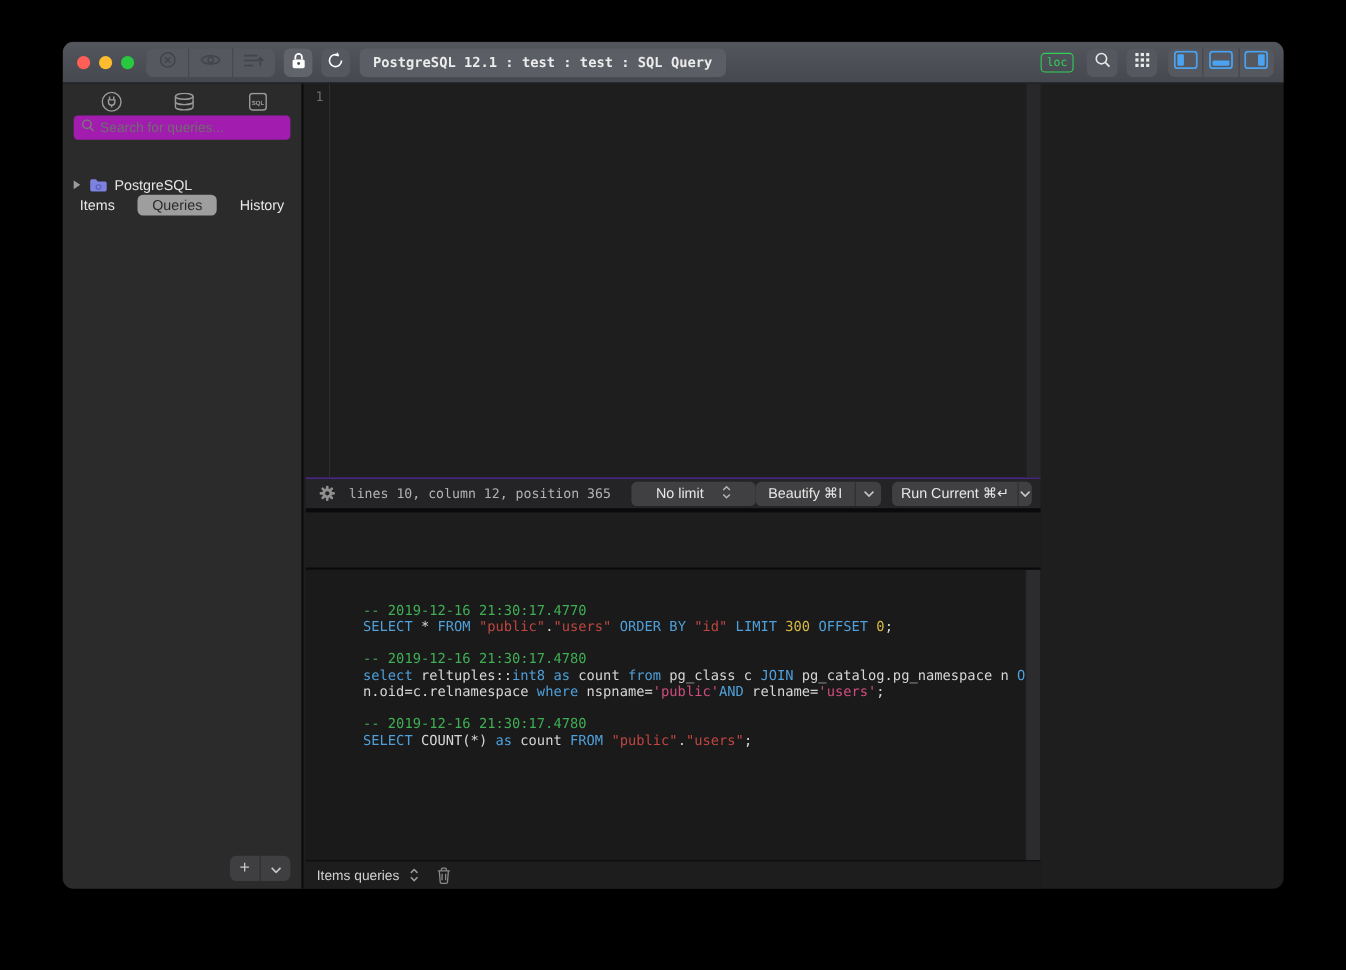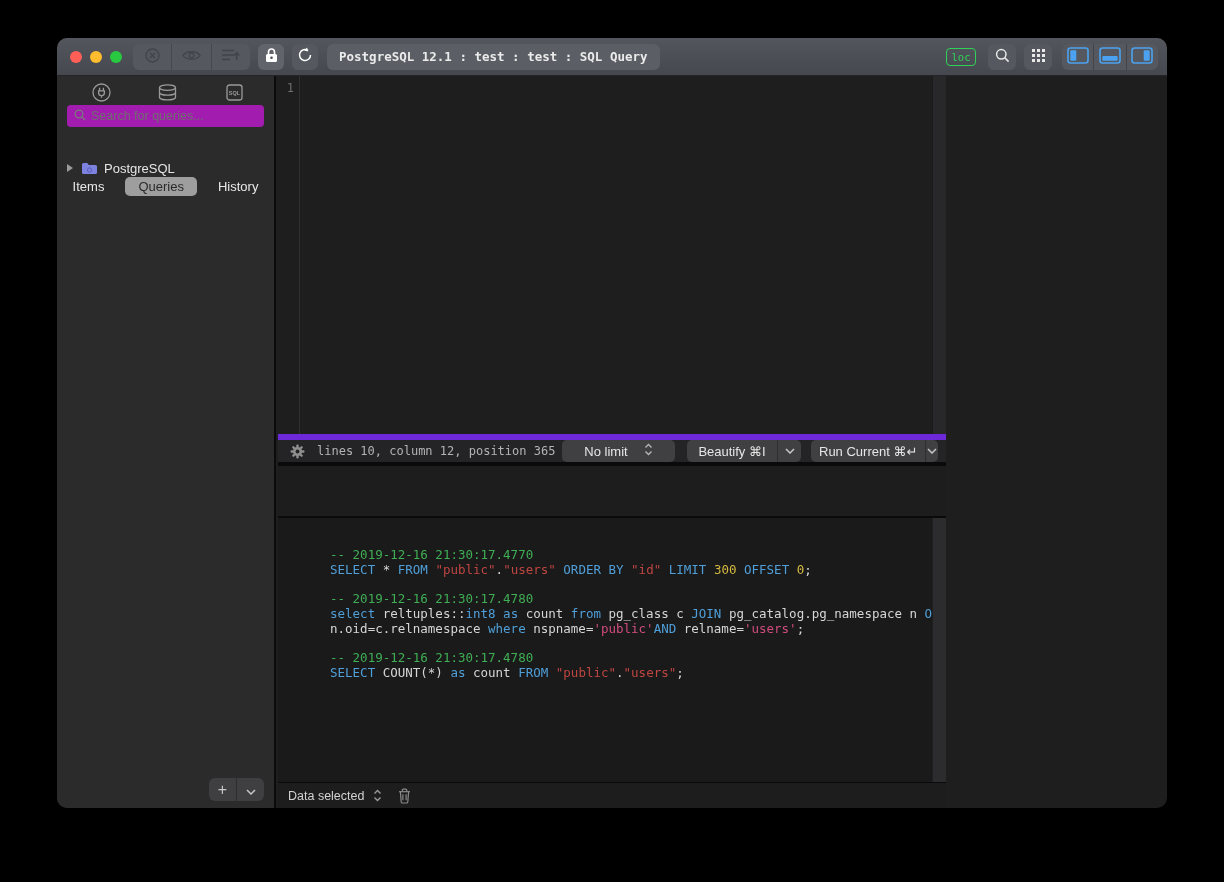--- a/index.html
+++ b/index.html
@@ -64,32 +64,32 @@
 
   
   .center { position:absolute; left:221px; top:38px; bottom:0; width:668px;
             display:flex; flex-direction:column; }
   .editor { position:relative; height:358px; background:#1e1e1e; }
   .gutter-num { position:absolute; left:0; top:5px; width:16px; text-align:right;
                 font-family:"DejaVu Sans Mono", monospace; font-size:12px; color:#6e6e6e; }
   .gutter-line { position:absolute; left:21px; top:0; bottom:0; width:1px; background:#2f2f2f; }
   .vtrack { position:absolute; right:0; top:0; bottom:0; width:14px;
             background:#28282b; border-left:1px solid #1b1b1d; }
-  .statusbar { height:28px; background:#242426; border-top:6px solid #6d28d9;
+  .statusbar { height:28px; background:#242426; border-top:1px solid #6d28d9;
                display:flex; align-items:center; }
   .statusbar .gear { margin-left:12px; display:flex; }
   .status-text { margin-left:12px; font-family:"DejaVu Sans Mono", monospace;
                  font-size:12px; color:#b3b3b3; }
   .statusbar .spacer { flex:1; }
   .sb-button { height:22px; background:#404042; border-radius:5px; color:#e6e6e6;
                font-size:13px; display:flex; align-items:center; overflow:hidden; }
   .sb-button .txt { flex:1; text-align:center; padding:0 8px; white-space:nowrap; }
   .sb-button .chev { width:24px; height:100%; display:flex; align-items:center;
                      justify-content:center; border-left:1px solid #2e2e30; }
-  .btn-limit { width:113px; margin-right:12px; justify-content:center; gap:16px; }
+  .btn-limit { width:113px; margin-right:0; justify-content:center; gap:16px; }
   .btn-beautify { width:114px; margin-right:10px; }
   .btn-run { width:127px; margin-right:8px; }
   .hdiv { height:4px; background:#0a0a0a; }
   .results-empty { height:50px; background:#1d1d1e; }
   .hdiv2 { height:2px; background:#0a0a0a; }
   .log { flex:1; position:relative; background:#1a1a1b; overflow:hidden; }
   .log-content { padding:29px 24px 0 8px; font-family:"DejaVu Sans Mono", monospace;
                  font-size:12.5px; line-height:15px;margin-left:44px; }
   .log-entry { margin-bottom:14px; white-space:pre; }
   .tok-cm { color:#3fae54; } .tok-kw { color:#4f9fd8; } .tok-dq { color:#bf4641; }
@@ -355,21 +355,21 @@
     <div class="log">
       <div class="log-content">
           <div class="log-entry"><div class="tok-cm">-- 2019-12-16 21:30:17.4770</div><div class="log-line"><span class="tok-kw">SELECT</span><span class="tok-pl"> * </span><span class="tok-kw">FROM</span><span class="tok-pl"> </span><span class="tok-dq">"public"</span><span class="tok-pl">.</span><span class="tok-dq">"users"</span><span class="tok-pl"> </span><span class="tok-kw">ORDER BY</span><span class="tok-pl"> </span><span class="tok-dq">"id"</span><span class="tok-pl"> </span><span class="tok-kw">LIMIT</span><span class="tok-pl"> </span><span class="tok-num">300</span><span class="tok-pl"> </span><span class="tok-kw">OFFSET</span><span class="tok-pl"> </span><span class="tok-num">0</span><span class="tok-pl">;</span></div></div>
           <div class="log-entry"><div class="tok-cm">-- 2019-12-16 21:30:17.4780</div><div class="log-line"><span class="tok-kw">select</span><span class="tok-pl"> reltuples::</span><span class="tok-kw">int8</span><span class="tok-pl"> </span><span class="tok-kw">as</span><span class="tok-pl"> count </span><span class="tok-kw">from</span><span class="tok-pl"> pg_class c </span><span class="tok-kw">JOIN</span><span class="tok-pl"> pg_catalog.pg_namespace n </span><span class="tok-kw">ON</span></div><div class="log-line"><span class="tok-pl">n.oid=c.relnamespace </span><span class="tok-kw">where</span><span class="tok-pl"> nspname=</span><span class="tok-sq">'public'</span><span class="tok-kw">AND</span><span class="tok-pl"> relname=</span><span class="tok-sq">'users'</span><span class="tok-pl">;</span></div></div>
           <div class="log-entry"><div class="tok-cm">-- 2019-12-16 21:30:17.4780</div><div class="log-line"><span class="tok-kw">SELECT</span><span class="tok-pl"> COUNT(*) </span><span class="tok-kw">as</span><span class="tok-pl"> count </span><span class="tok-kw">FROM</span><span class="tok-pl"> </span><span class="tok-dq">"public"</span><span class="tok-pl">.</span><span class="tok-dq">"users"</span><span class="tok-pl">;</span></div></div>
         </div>
       <div class="vtrack"></div>
     </div>
 
     <div class="log-footer">
-      <span class="lbl">Data selected</span>
+      <span class="lbl">Items queries</span>
       <span class="stepper">
         <svg width="9" height="13" viewBox="0 0 9 13">
             <path d="M1.5 4.5 L4.5 1.5 L7.5 4.5 M1.5 8.5 L4.5 11.5 L7.5 8.5" fill="none" stroke="#9a9a9a" stroke-width="1.4"></path>
           </svg>
       </span>
       <span class="trash">
         <svg width="13" height="16" viewBox="0 0 13 16">
             <g fill="none" stroke="#8a8a8a" stroke-width="1.2">
               <path d="M1 3.7 h11"></path>
               <path d="M4.3 3.5 V2.2 a1 1 0 0 1 1-1 h2.4 a1 1 0 0 1 1 1 v1.3"></path>

